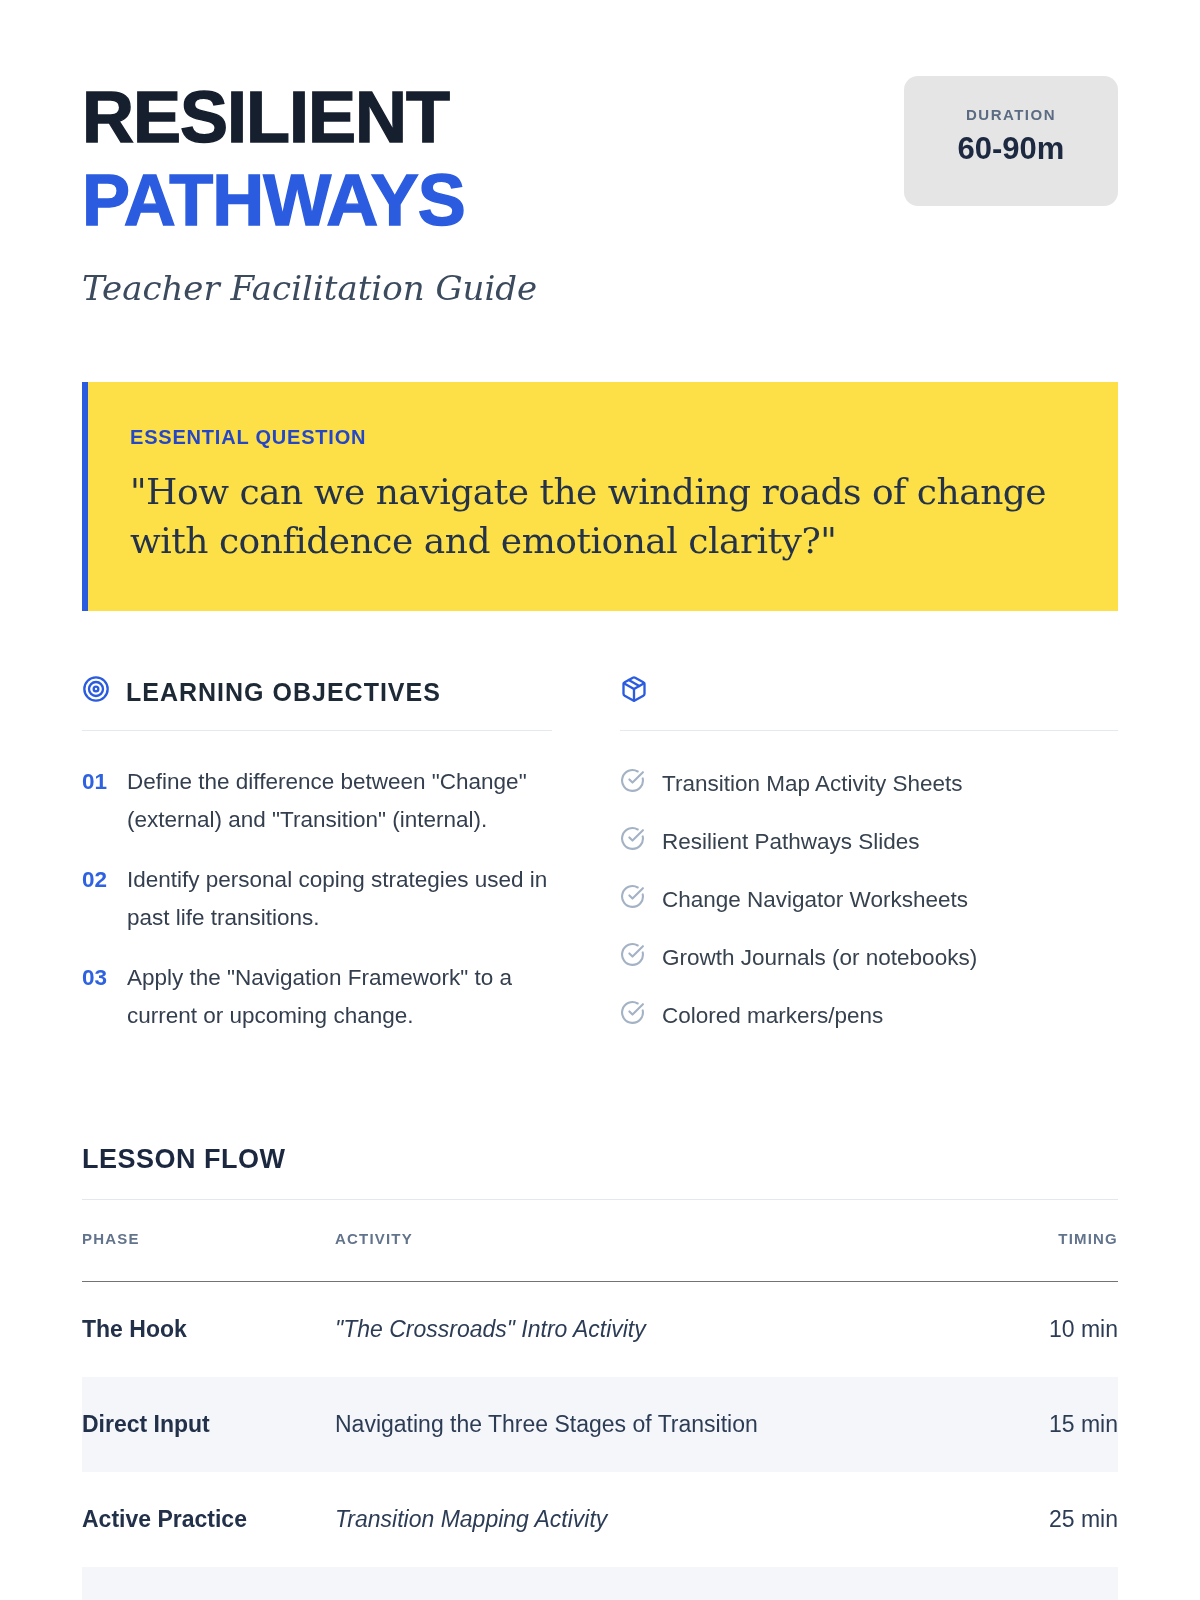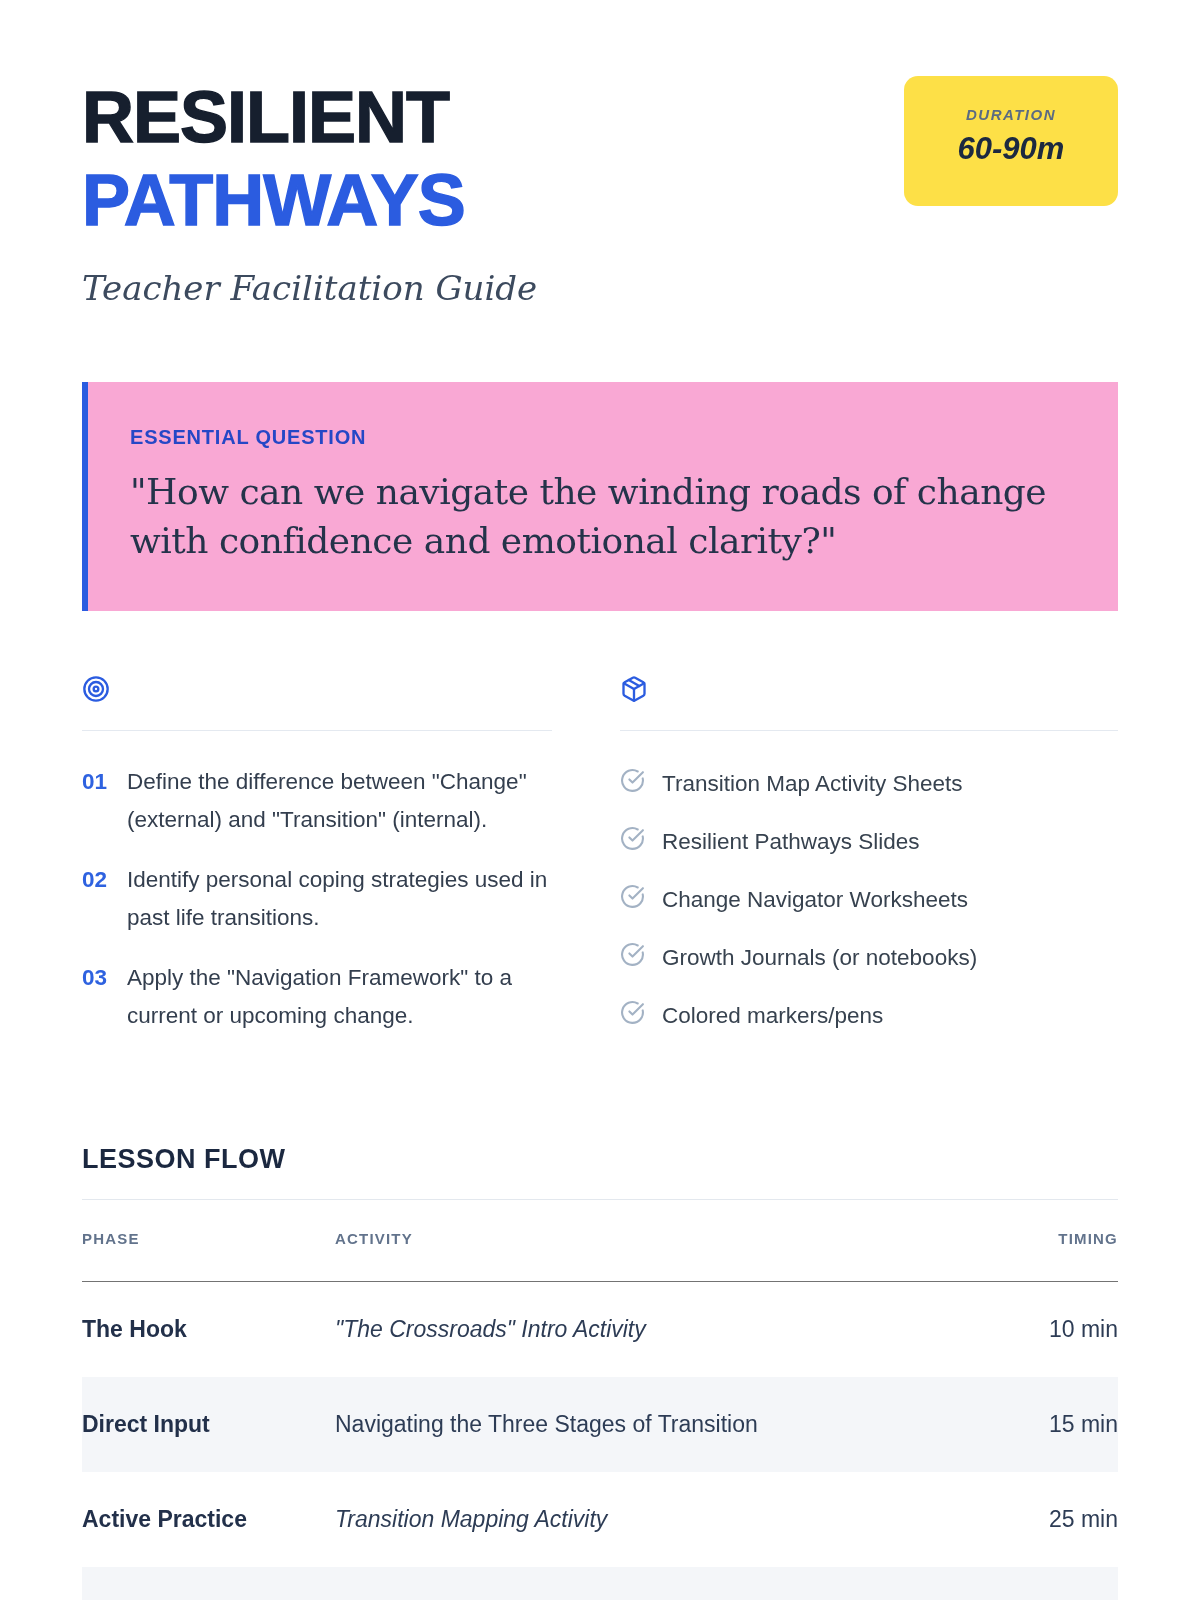--- a/index.html
+++ b/index.html
@@ -7,27 +7,27 @@
   body { font-family:"Liberation Sans", sans-serif; color:#2c3a4e; }
   .page { width:1200px; height:1600px; padding:76px 82px 0 82px;border-radius:10px; }
 
   
   .header { display:flex; justify-content:space-between; align-items:flex-start; }
   .doc-title { font-size:72px; line-height:83px; font-weight:bold; letter-spacing:-1px;
                color:#161f2e; -webkit-text-stroke:1.4px currentColor; }
   .doc-title .title-line2 { display:block; color:#2b5ce0; }
   .doc-subtitle { margin-top:26px; font-family:"DejaVu Serif", serif; font-style:italic;
                   font-size:34px; color:#3c4a5e; }
-  .duration-badge { background:#fde047; border-radius:14px; min-width:214px; min-height:130px;
-                    padding:30px 34px; text-align:center;font-style:italic; }
+  .duration-badge { background:#e5e5e5; border-radius:14px; min-width:214px; min-height:130px;
+                    padding:30px 34px; text-align:center; }
   .duration-label { font-size:15px; font-weight:bold; letter-spacing:1.5px; color:#5b6b82; }
   .duration-value { margin-top:8px; font-size:31px; font-weight:bold; color:#1c2940; }
 
   
-  .eq-block { margin-top:74px; background:#f9a8d4; border-left:6px solid #2b5ce0;
+  .eq-block { margin-top:74px; background:#fde047; border-left:6px solid #2b5ce0;
               padding:44px 48px 46px 42px; }
   .eq-label { font-size:20px; font-weight:bold; letter-spacing:0.8px; color:#2547c6; }
   .eq-question { margin-top:18px; max-width:960px; font-family:"DejaVu Serif", serif;
                  font-size:36px; line-height:49px; color:#24334a; letter-spacing:-0.5px; }
 
   
   .two-col { margin-top:64px; display:grid; grid-template-columns:470px 1fr; column-gap:68px; }
   .section-heading { display:flex; align-items:center; gap:16px; font-size:25px; font-weight:bold;
                      letter-spacing:1px; color:#1e2936; }
   .section-heading svg { flex:0 0 auto; }
@@ -84,20 +84,21 @@
 
     <div>
       <div class="section-heading">
         <span>
           <svg width="28" height="28" viewBox="0 0 24 24" fill="none" stroke="#2b5ce0" stroke-width="2" stroke-linecap="round" stroke-linejoin="round">
             <circle cx="12" cy="12" r="10"></circle>
               <circle cx="12" cy="12" r="6"></circle>
               <circle cx="12" cy="12" r="2"></circle>
           </svg>
         </span>
+        <span>LEARNING OBJECTIVES</span>
       </div>
       <div class="col-divider"></div>
       <ul class="objectives-list">
         <li class="objective-item">
           <span class="objective-num">01</span>
           <span>Define the difference between "Change" (external) and "Transition" (internal).</span>
         </li>
         <li class="objective-item">
           <span class="objective-num">02</span>
           <span>Identify personal coping strategies used in past life transitions.</span>

